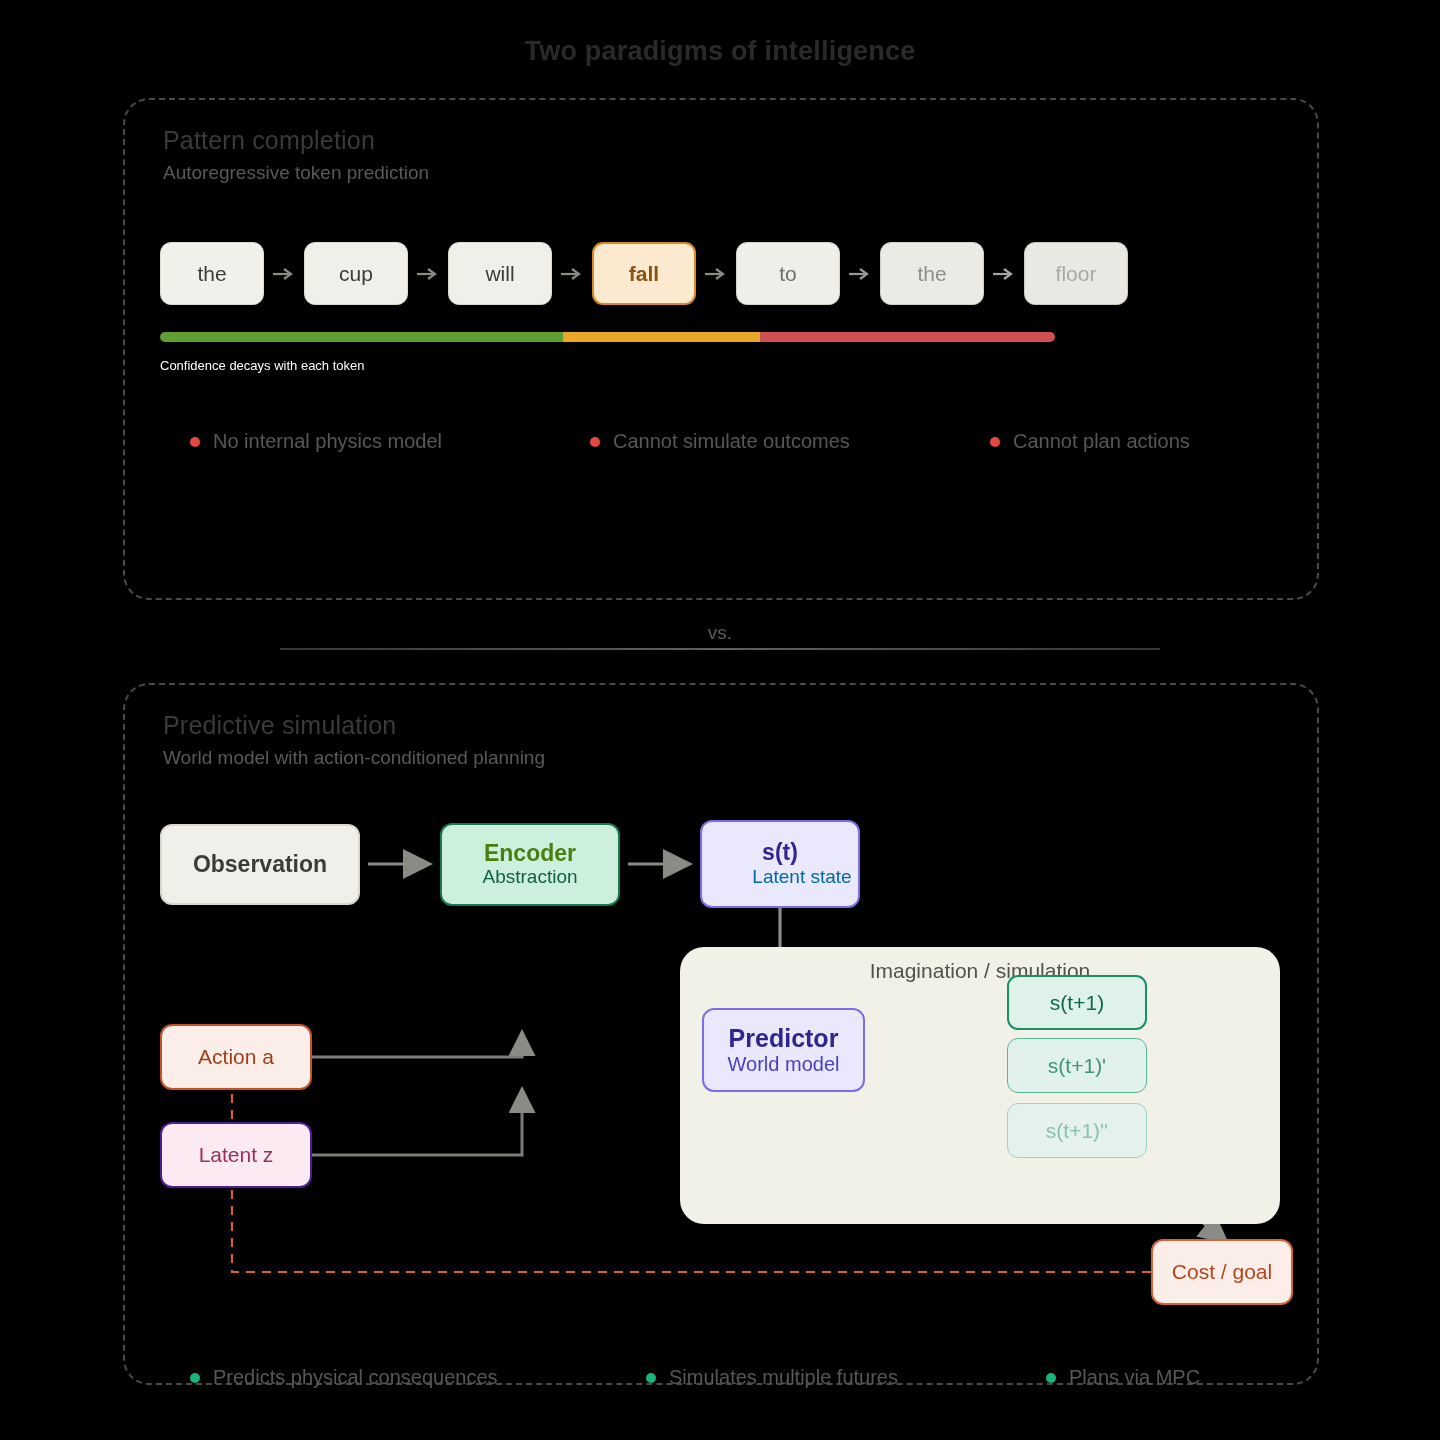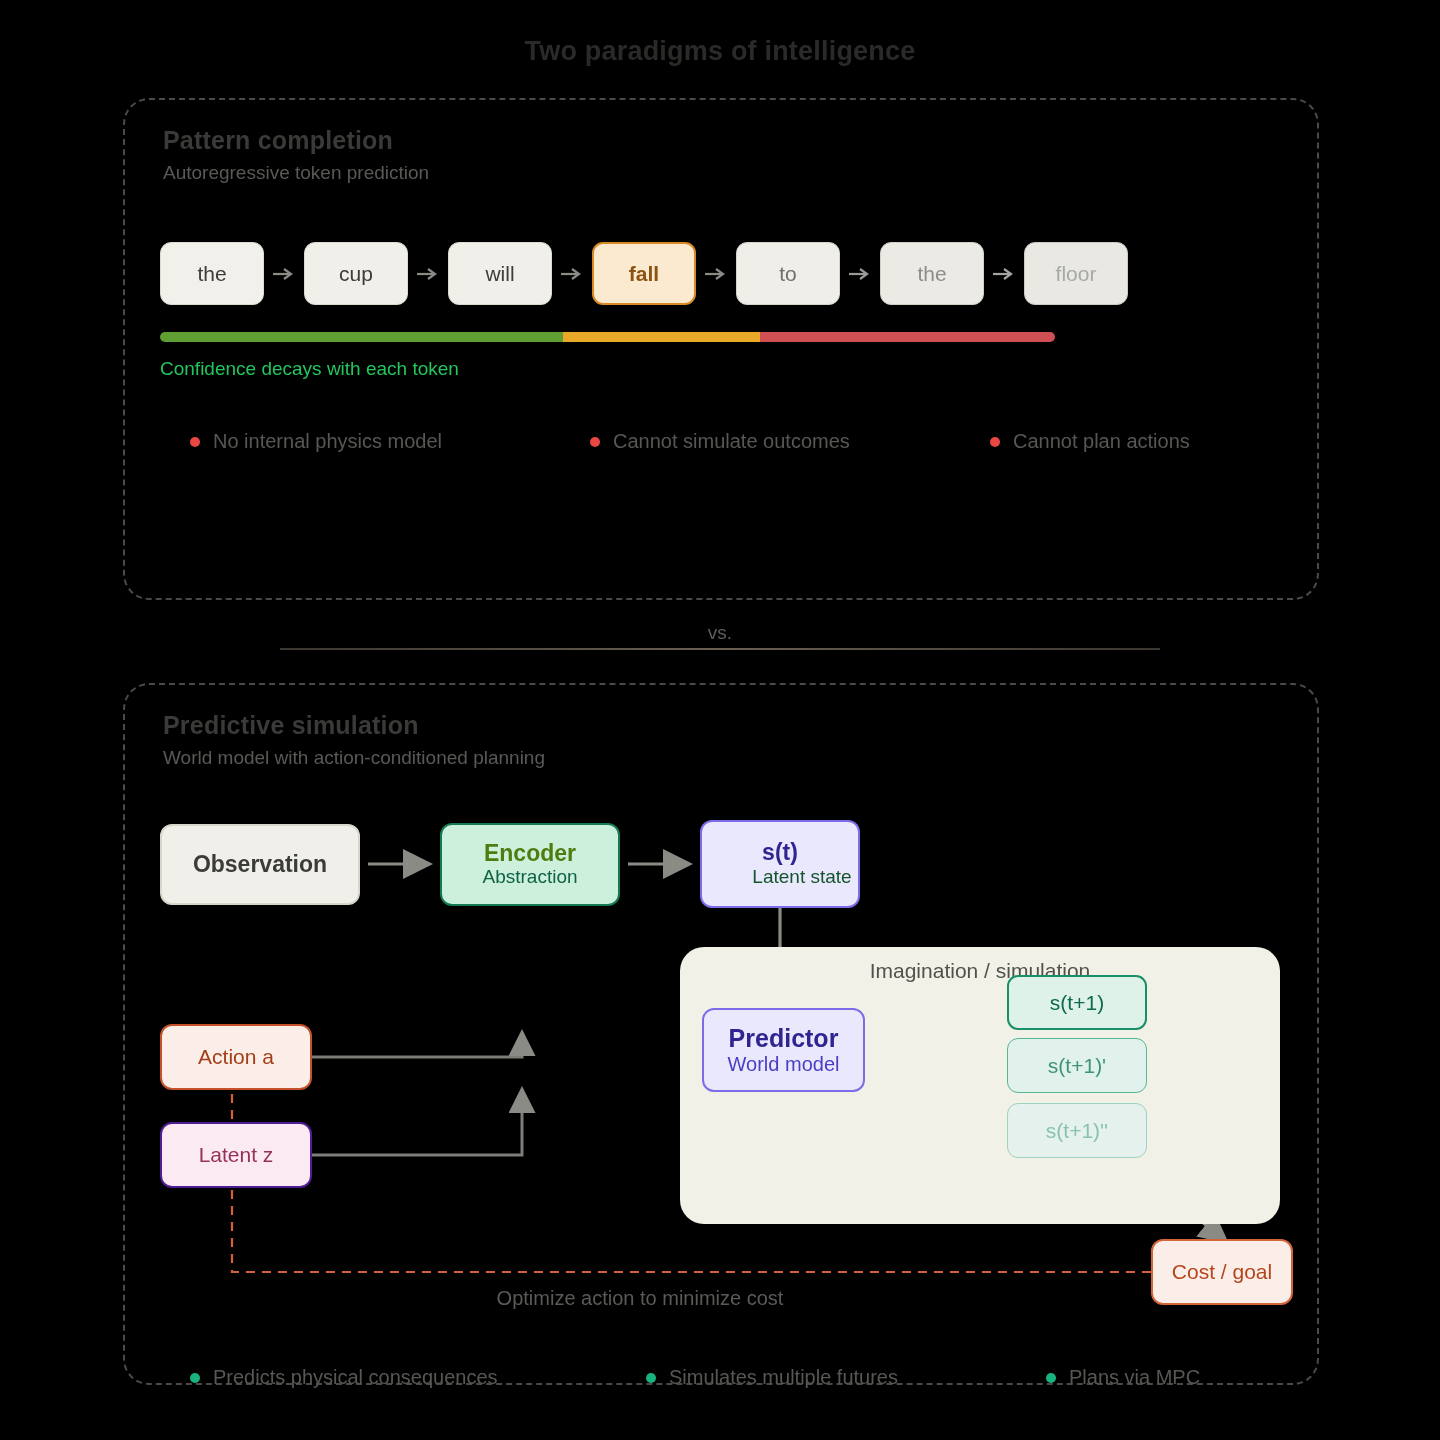--- a/index.html
+++ b/index.html
@@ -22,21 +22,21 @@
   
   .panel {
     position: absolute;
     border: 2px dashed #4a4a46;
     border-radius: 26px;
   }
   .panel-a { left: 123px; top: 98px; width: 1196px; height: 502px; }
   .panel-b { left: 123px; top: 683px; width: 1196px; height: 702px; }
 
   .panel-title {
-    position: absolute; font-size: 25px; font-weight: 700; color: #3a3a38;
+    position: absolute; font-size: 25px; font-weight: 400; color: #3a3a38;
     left: 38px; top: 26px; letter-spacing: .2px;
   }
   .panel-sub {
     position: absolute; font-size: 19px; font-weight: 400; color: #595956;
     left: 38px; top: 62px;
   }
 
   
   .tokens { position: absolute; left: 160px; top: 242px; display: flex; align-items: flex-start; }
   .token {
@@ -62,21 +62,21 @@
   .tok-arrow svg { display:block; }
 
   
   .conf-bar {
     position: absolute; left: 160px; top: 332px; width: 895px; height: 10px;
     border-radius: 5px; overflow: hidden; display: flex;
   }
   .conf-seg { height: 100%; }
   .conf-label {
     position: absolute; left: 160px; top: 358px;
-    font-size: 19px; color: #22c55e;
+    font-size: 13px; color: #ffffff;
   }
 
   
   .bullets {
     position: absolute; display: flex; align-items: center;
   }
   .bullets-a { left: 190px; top: 430px; width: 1070px; }
   .bullets-b { left: 190px; top: 1366px; width: 1070px; }
   .bullet { display: flex; align-items: center; }
   .dot { width: 10px; height: 10px; border-radius: 50%; margin-right: 13px; flex: 0 0 auto; }
@@ -117,21 +117,21 @@
     background: #cdf0dd; border: 2px solid #157a52; color: #0d5c3b;
   }
   .n-encoder .n-main { color: #4d7c0f; }
   .n-encoder .n-sub  { color: #0f6243; }
 
   .n-st {
     left: 700px; top: 820px; width: 160px; height: 88px;
     background: #eae8fd; border: 2px solid #7c6ce8; color: #3b2fa8;
   }
   .n-st .n-main { color: #2f2590; }
-  .n-st .n-sub  { color: #14532d; margin-left: 44px; }
+  .n-st .n-sub  { color: #0369a1; margin-left: 44px; }
 
   .n-predictor {
     left: 702px; top: 1008px; width: 163px; height: 84px;
     background: #eae8fd; border: 2px solid #7c6ce8;
   }
   .n-predictor .n-main { font-size: 25px; color: #2f2590; }
   .n-predictor .n-sub  { font-size: 20px; color: #4a3fc4; }
 
   .n-action {
     left: 160px; top: 1024px; width: 152px; height: 66px;
@@ -340,21 +340,20 @@
   </div>
 
   <div class="node n-latent">
     <div class="n-main">Latent z</div>
   </div>
 
   <div class="node n-cost">
     <div class="n-main">Cost / goal</div>
   </div>
 
-  <div class="opt-label">Optimize action to minimize cost</div>
 
   <div class="bullets bullets-b">
     <div class="bullet">
       <span class="dot" id="lb0" style="background: rgb(25, 180, 126);"></span>
       <span class="bullet-txt">Predicts physical consequences</span>
     </div>
     <div class="bullet">
       <span class="dot" id="lb1" style="background: rgb(25, 180, 126);"></span>
       <span class="bullet-txt">Simulates multiple futures</span>
     </div>

